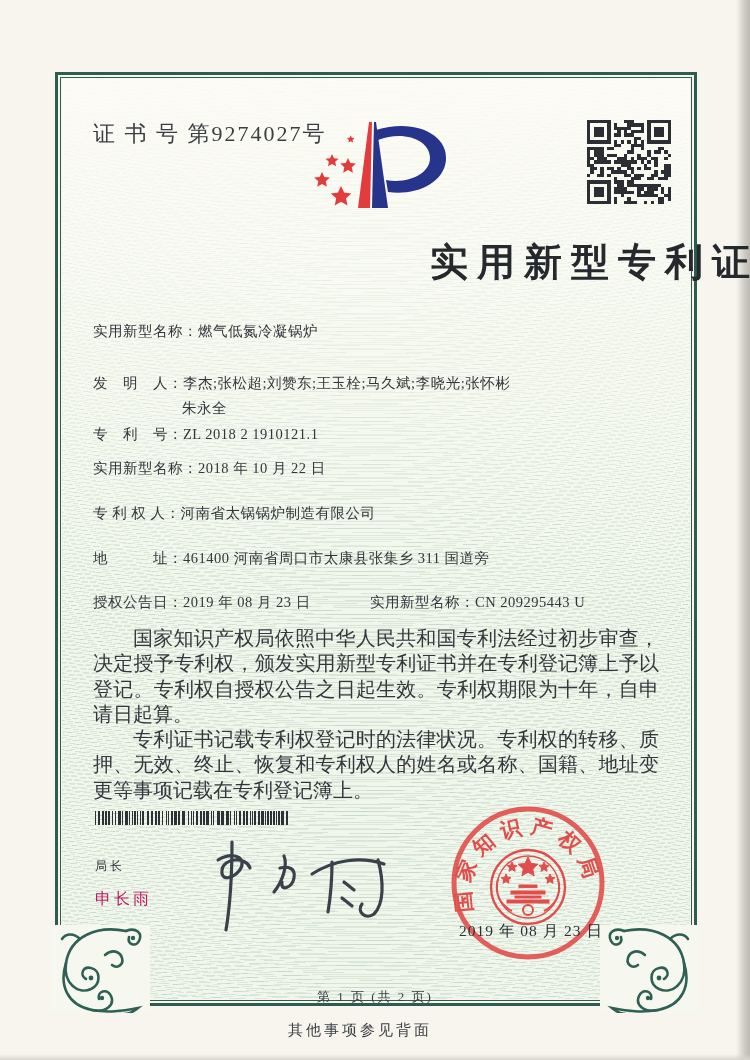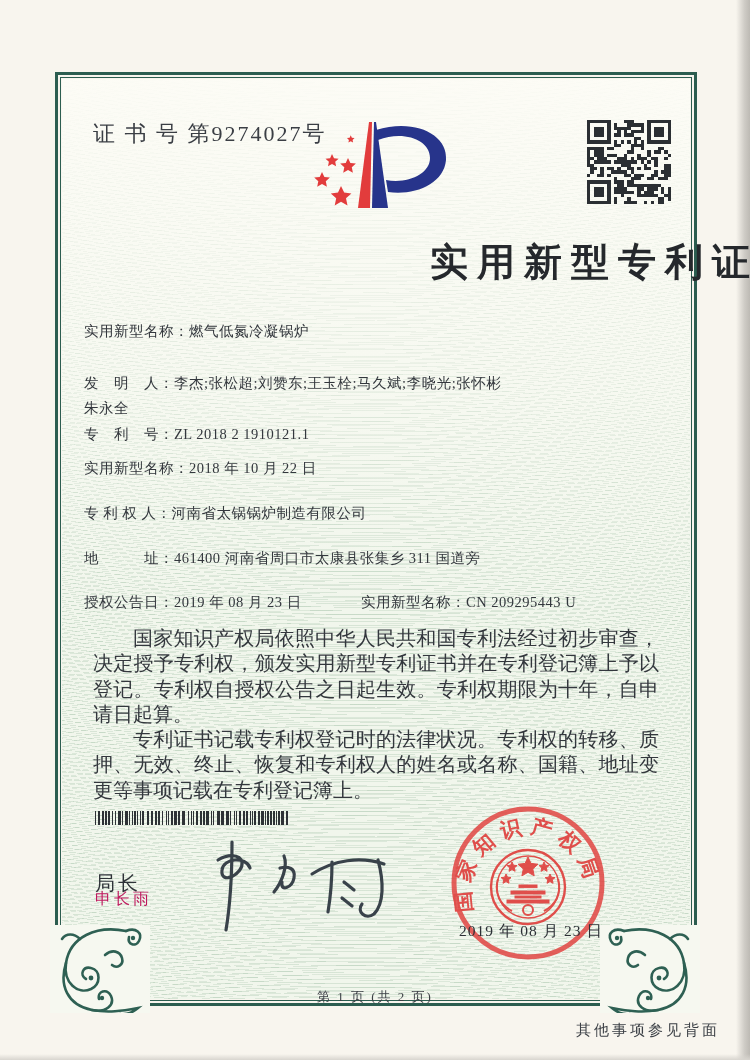--- a/index.html
+++ b/index.html
@@ -33,41 +33,41 @@
   .corner svg{display:block;width:100%;height:100%;}
 
   .cert-no{position:absolute;left:93px;top:119px;font-size:22px;letter-spacing:2px;color:#3a3e44;}
 
   .logo{position:absolute;left:296px;top:108px;width:168px;height:122px;}
   .qr{position:absolute;left:587px;top:120px;width:84px;height:84px;}
 
   .title{position:absolute;left:16px;top:237px;width:100%;text-align:right;
     font-size:38px;font-weight:bold;letter-spacing:9px;color:#25282c;padding-left:40px;}
 
-  .row{position:absolute;left:84px;font-size:14.5px;color:#33373d;letter-spacing:.5px;white-space:nowrap;}
+  .row{position:absolute;left:93px;font-size:14.5px;color:#33373d;letter-spacing:.5px;white-space:nowrap;}
   .f-label{color:#33373d;}
   .f-value{color:#33373d;}
-  .f-cont{margin-top:6px;}
+  .f-cont{margin-left:89px;margin-top:6px;}
   .grant2{position:absolute;left:277px;top:0;}
 
   .paras{position:absolute;left:93px;top:626px;width:566px;}
   .paras p{margin:0;font-size:20px;line-height:25.3px;text-align:justify;text-indent:2em;color:#33373d;}
 
   .barcode{position:absolute;left:95px;top:811px;width:196px;height:14px;}
 
-  .sig-title{position:absolute;left:95px;top:858px;font-size:20px;letter-spacing:3px;color:#2e3238;margin-top:12px;}
+  .sig-title{position:absolute;left:95px;top:858px;font-size:12px;letter-spacing:3px;color:#2e3238;}
   .sig-name{position:absolute;left:95px;top:889px;font-size:16px;letter-spacing:3px;color:#be185d;}
   .signature{position:absolute;left:192px;top:834px;width:205px;height:105px;}
 
   .seal{position:absolute;left:448px;top:803px;width:160px;height:160px;opacity:.92;}
   .seal-date{position:absolute;left:459px;top:921px;font-size:15.5px;letter-spacing:1px;color:#2c3036;white-space:nowrap;}
 
   .footer-page{position:absolute;left:0;top:976px;width:100%;text-align:center;
     font-size:13px;letter-spacing:2px;color:#3a3e44;margin-top:12px;}
-  .back-note{position:absolute;left:0;top:1021px;width:96%;text-align:right;
+  .back-note{position:absolute;left:0;top:1021px;width:96%;text-align:center;
     font-size:15px;letter-spacing:3px;color:#3c4046;}
 </style>
 </head>
 <body>
 
 <div class="scan-edge"></div>
 <div class="scan-edge-bottom"></div>
 
 <div class="frame-outer">
   <div class="frame-inner">

